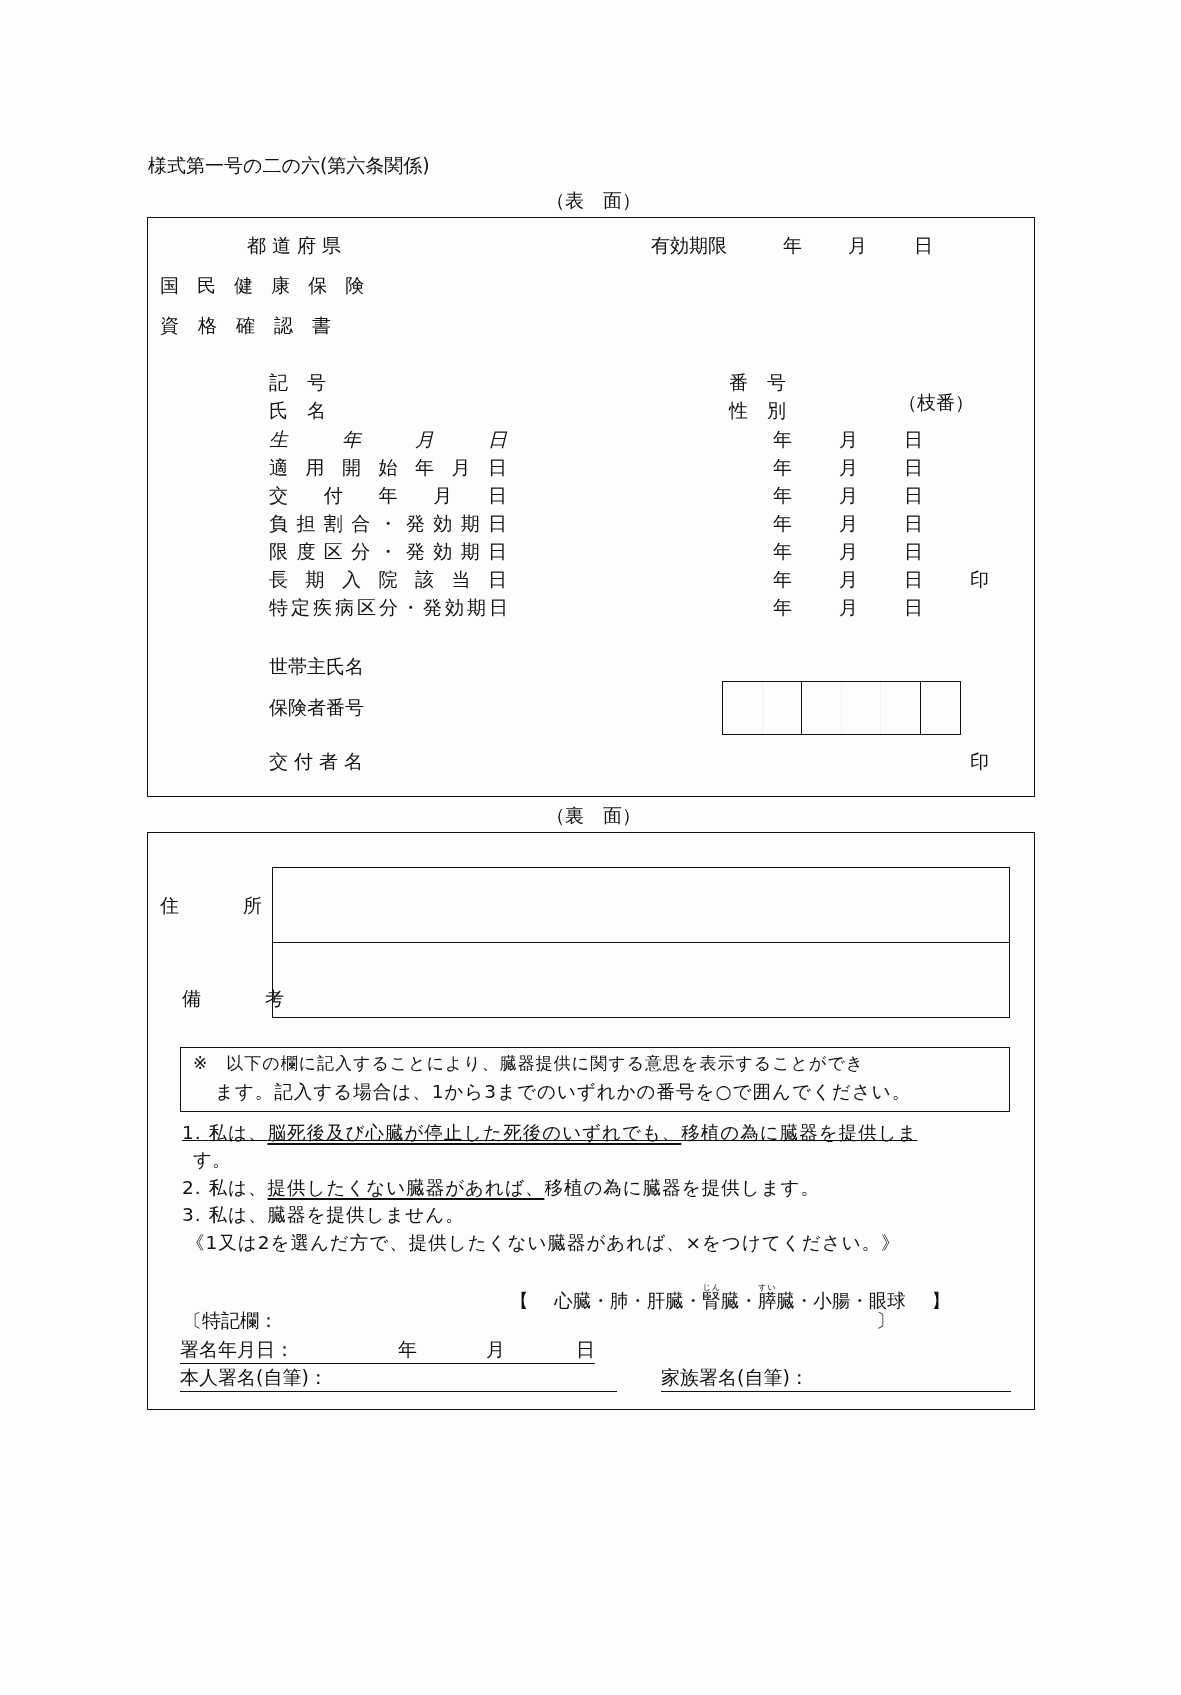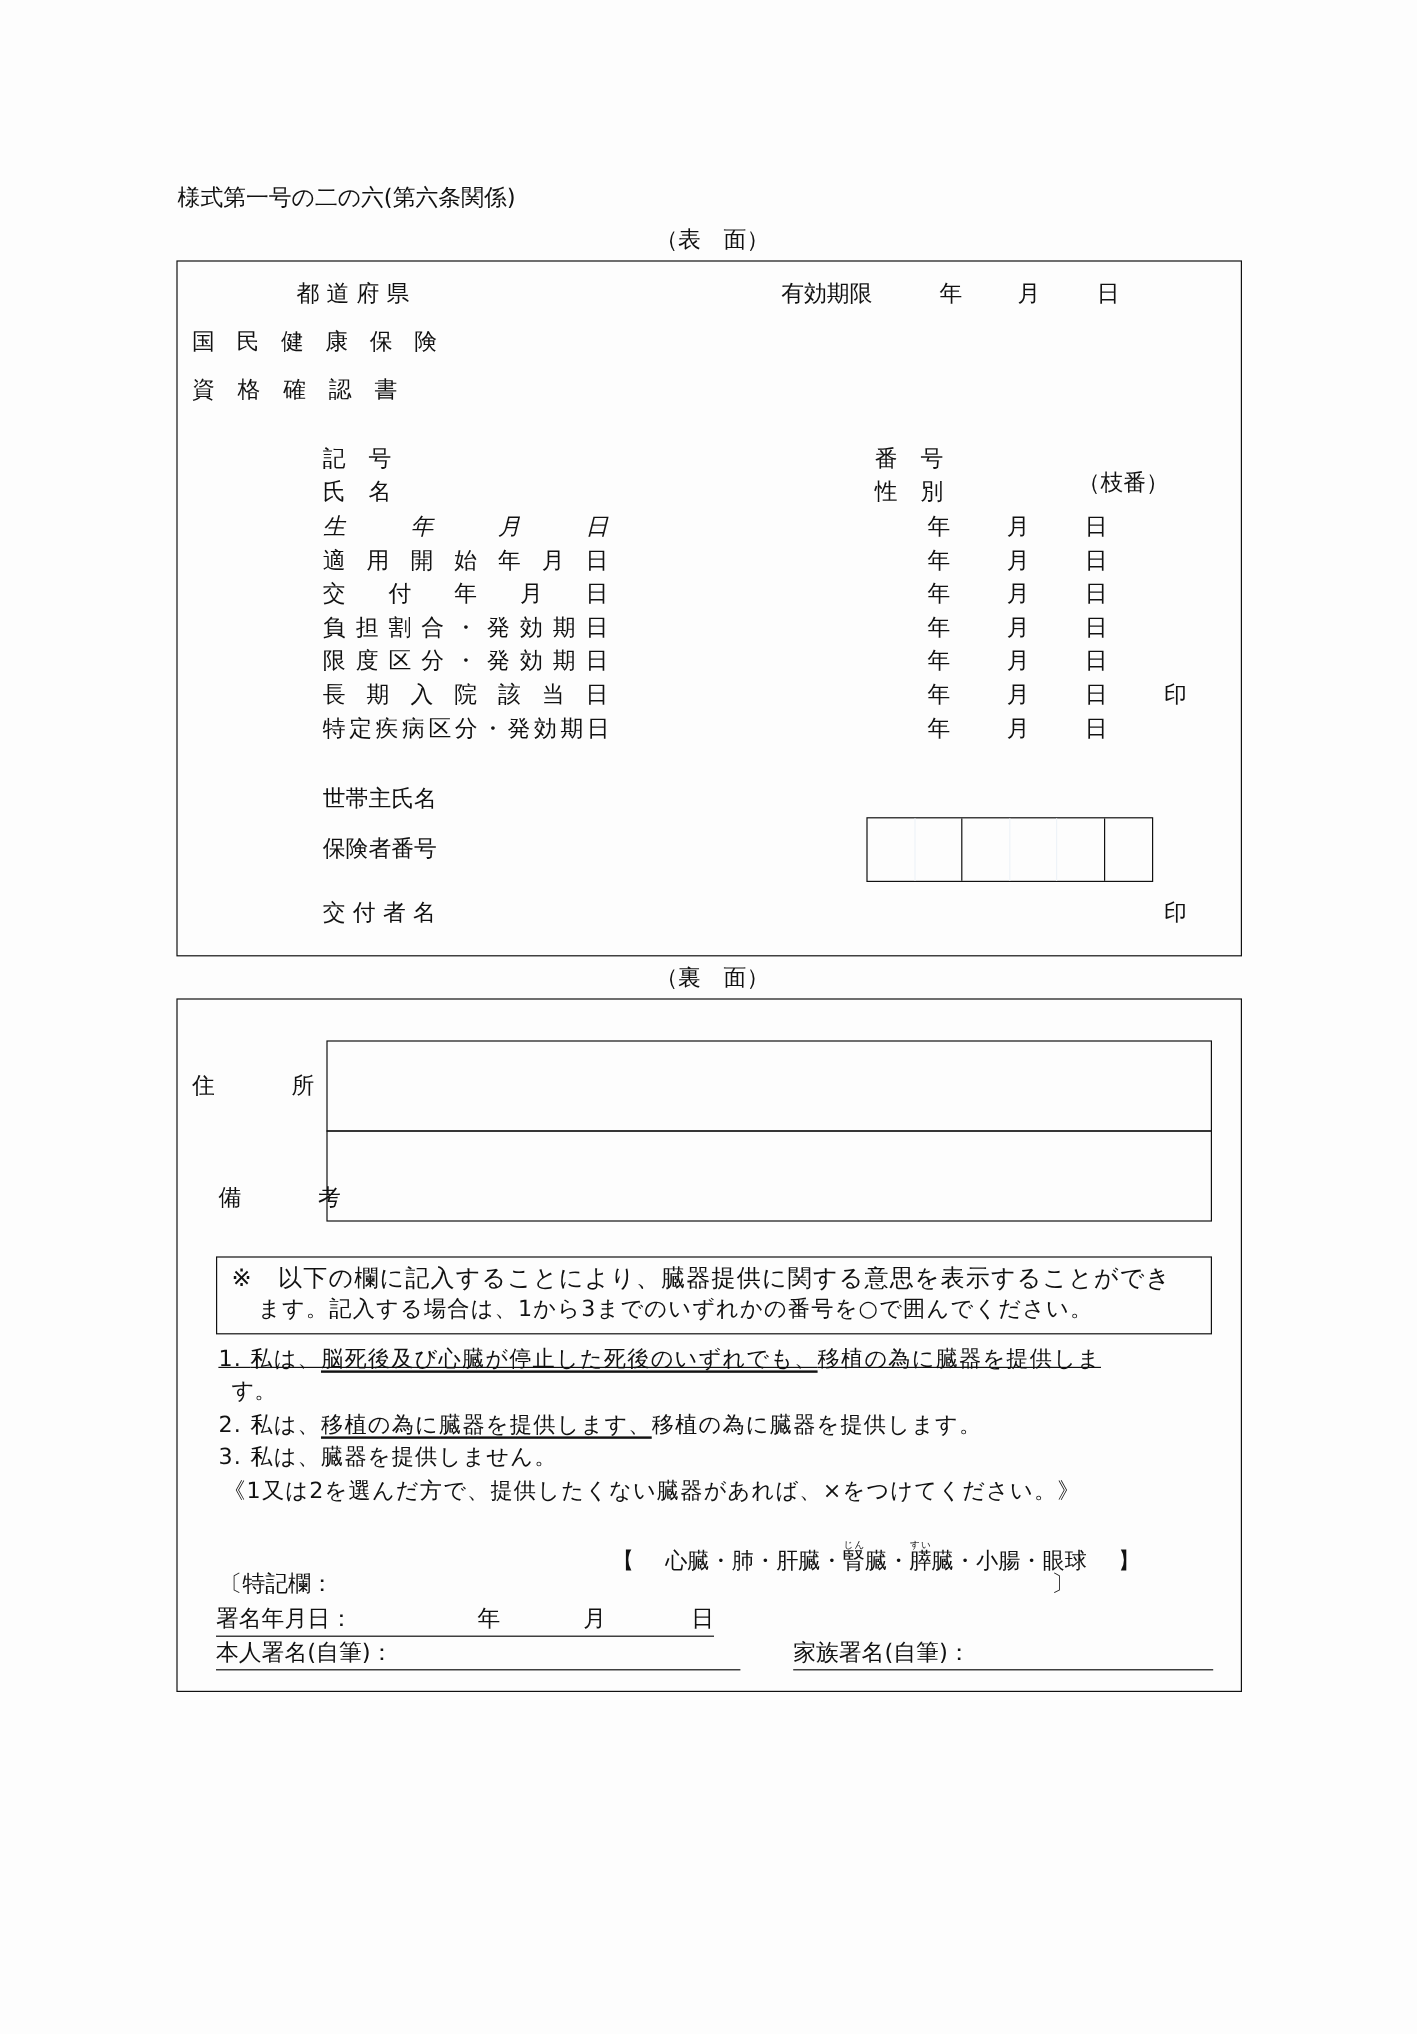--- a/index.html
+++ b/index.html
@@ -104,31 +104,31 @@
 <div class="abs" style="left:546px;top:806px;">（裏　面）</div>
 <div class="box" style="left:147px;top:832px;width:888px;height:578px;"></div>
 
 <div class="abs" style="left:160px;top:896px;width:102px;text-align-last:justify;">住　　　所</div>
 <div class="abs" style="left:160px;top:989px;width:102px;text-align-last:justify;margin-left:22px;">備　　　考</div>
 
 <div class="box" style="left:272px;top:867px;width:738px;height:76px;"></div>
 <div class="box" style="left:272px;top:942px;width:738px;height:76px;"></div>
 
 <div class="box" style="left:180px;top:1047px;width:830px;height:65px;"></div>
-<div class="abs" style="left:193px;top:1055px;font-size:20px;letter-spacing:1px;">※　以下の欄に記入することにより、臓器提供に関する意思を表示することができ</div>
+<div class="abs" style="left:193px;top:1055px;font-size:17px;letter-spacing:1px;">※　以下の欄に記入することにより、臓器提供に関する意思を表示することができ</div>
 <div class="abs" style="left:215px;top:1083px;font-size:18.5px;letter-spacing:1px;">ます。記入する場合は、1から3までのいずれかの番号を○で囲んでください。</div>
 
 <div class="abs" style="left:182px;top:1124px;font-size:18.5px;letter-spacing:1px;text-decoration:underline;">
   <span>1.</span>
   <span>私は、</span><span class="underline">脳死後及び心臓が停止した死後のいずれでも、</span><span>移植の為に臓器を提供しま</span>
 </div>
 <div class="abs" style="left:193px;top:1151px;font-size:18.5px;">す。</div>
 <div class="abs" style="left:182px;top:1179px;font-size:18.5px;letter-spacing:1px;">
   <span>2.</span>
-  <span>私は、</span><span class="underline">移植の為に臓器を提供します、</span><span>移植の為に臓器を提供します。</span>
+  <span>私は、</span><span class="underline">提供したくない臓器があれば、</span><span>移植の為に臓器を提供します。</span>
 </div>
 <div class="abs" style="left:182px;top:1206px;font-size:18.5px;letter-spacing:1px;">
   <span>3.</span>
   <span>私は、</span><span>臓器を提供しません。</span>
 </div>
 <div class="abs" style="left:186px;top:1234px;font-size:18.5px;letter-spacing:1px;">《1又は2を選んだ方で、提供したくない臓器があれば、×をつけてください。》</div>
 
 <div class="abs" style="left:510px;top:1283px;font-size:18.5px;">
   <span>【</span>
   <span style="display:inline-block;width:14px;"></span>

